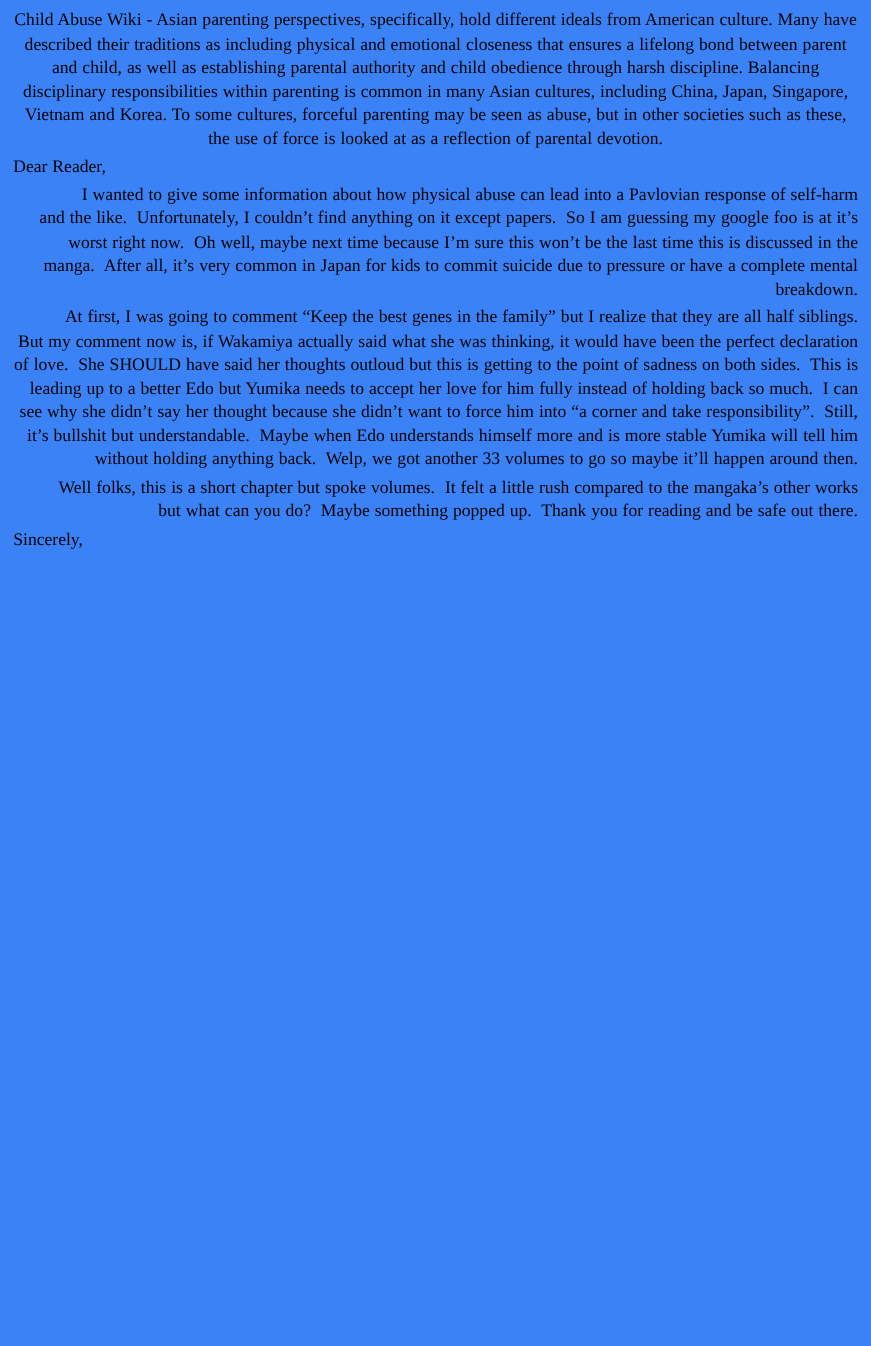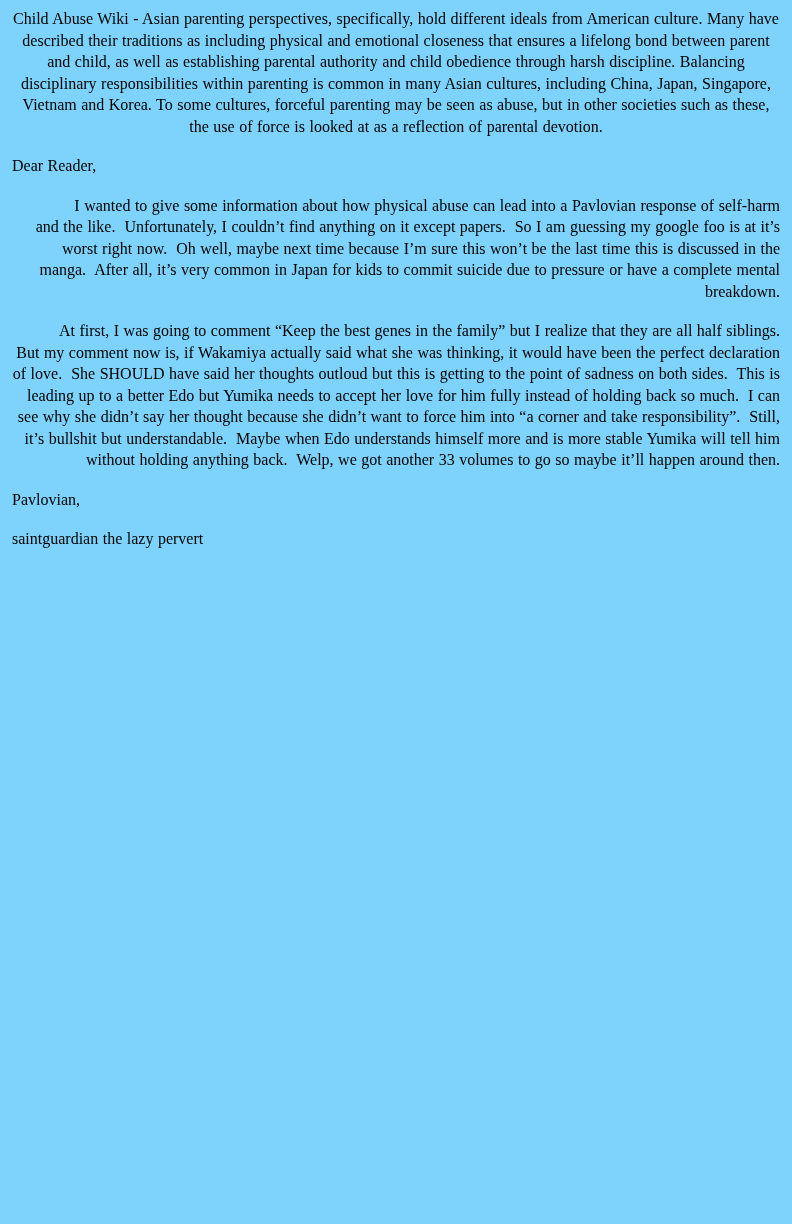--- a/index.html
+++ b/index.html
@@ -11,32 +11,32 @@
     width: 792px;
     height: 1224px;
     font-family: "Liberation Serif", "DejaVu Serif", serif;
     color: #000000;
   }
   .page {
     box-sizing: border-box;
     width: 792px;
     height: 1224px;
     padding: 8px 12px 0 12px;
-    background: #7dd3fc;
+    background: #3b82f6;
     overflow: hidden;
   }
   .page p {
     margin: 0;
     font-size: 16px;
     line-height: 21.5px;
     white-space: pre-wrap;
     word-spacing: 0.5px;
   }
   .page p + p {
-    margin-top: 18px; 
+    margin-top: 4px; 
   }
   .header-para {
     text-align: center;
   }
   .body-para {
     text-indent: 37px;
     text-align: right;
   }
   .plain-para {
     text-align: left;
@@ -48,17 +48,17 @@
 <div class="page">
   <p class="header-para">Child Abuse Wiki - Asian parenting perspectives, specifically, hold different ideals from American culture. Many have described their traditions as including physical and emotional closeness that ensures a lifelong bond between parent and child, as well as establishing parental authority and child obedience through harsh discipline. Balancing disciplinary responsibilities within parenting is common in many Asian cultures, including China, Japan, Singapore, Vietnam and Korea. To some cultures, forceful parenting may be seen as abuse, but in other societies such as these, the use of force is looked at as a reflection of parental devotion.</p>
 
   <p class="plain-para">Dear Reader,</p>
 
   <p class="body-para">I wanted to give some information about how physical abuse can lead into a Pavlovian response of self-harm and the like.  Unfortunately, I couldn’t find anything on it except papers.  So I am guessing my google foo is at it’s worst right now.  Oh well, maybe next time because I’m sure this won’t be the last time this is discussed in the manga.  After all, it’s very common in Japan for kids to commit suicide due to pressure or have a complete mental breakdown.</p>
 
   <p class="body-para">At first, I was going to comment “Keep the best genes in the family” but I realize that they are all half siblings.  But my comment now is, if Wakamiya actually said what she was thinking, it would have been the perfect declaration of love.  She SHOULD have said her thoughts outloud but this is getting to the point of sadness on both sides.  This is leading up to a better Edo but Yumika needs to accept her love for him fully instead of holding back so much.  I can see why she didn’t say her thought because she didn’t want to force him into “a corner and take responsibility”.  Still, it’s bullshit but understandable.  Maybe when Edo understands himself more and is more stable Yumika will tell him without holding anything back.  Welp, we got another 33 volumes to go so maybe it’ll happen around then.</p>
 
 
+  <p class="body-para">Well folks, this is a short chapter but spoke volumes.  It felt a little rush compared to the mangaka’s other works but what can you do?  Maybe something popped up.  Thank you for reading and be safe out there.</p>
 
-  <p class="plain-para">Pavlovian,</p>
+  <p class="plain-para">Sincerely,</p>
 
-  <p class="plain-para">saintguardian the lazy pervert</p>
 </div>
 
 </body></html>

